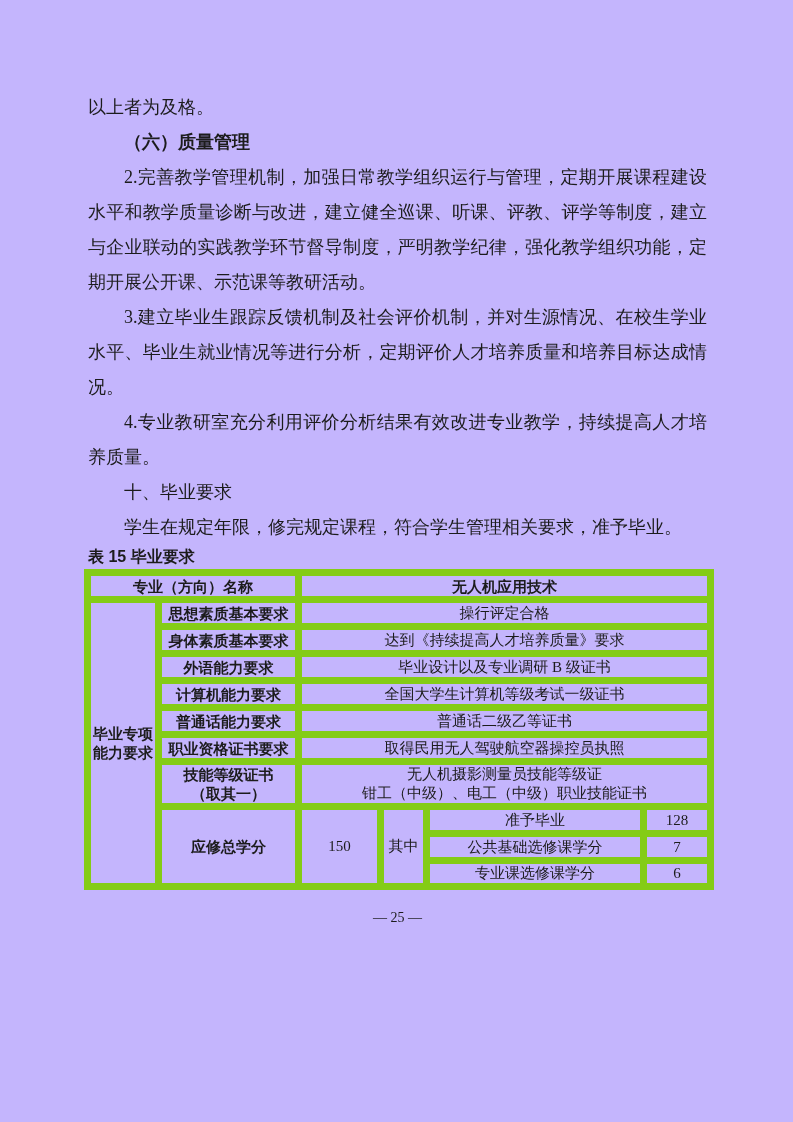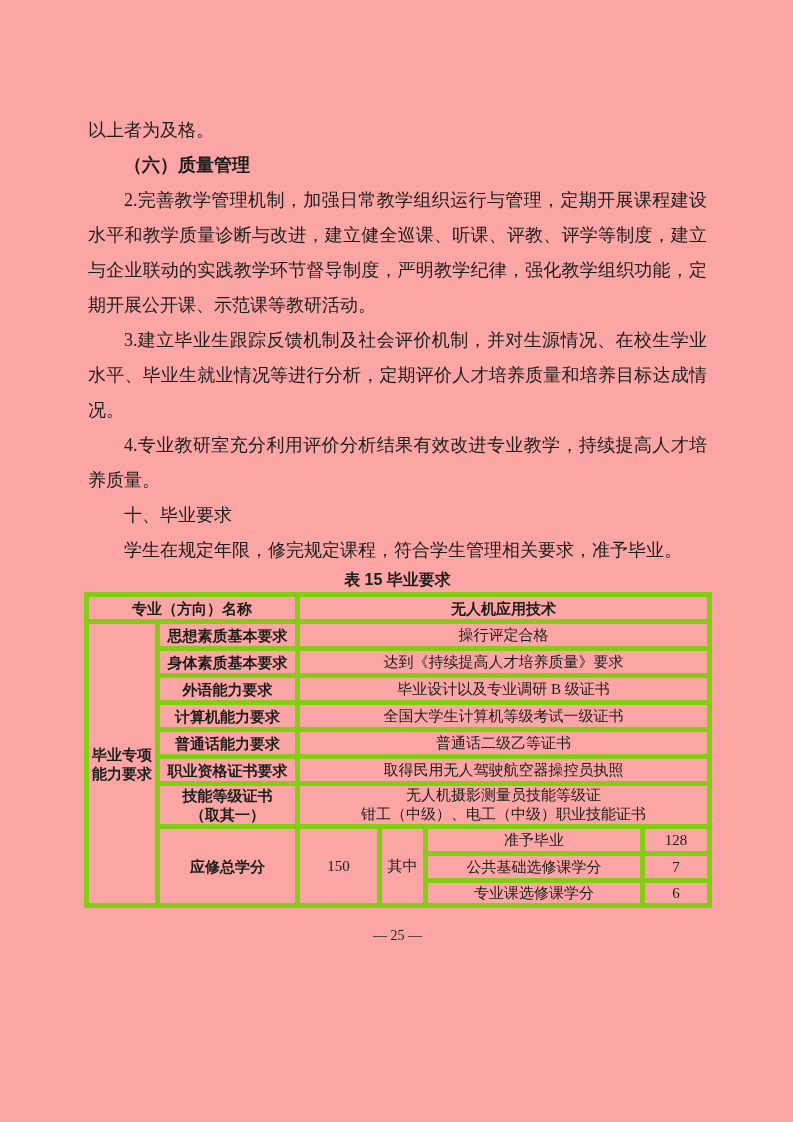--- a/index.html
+++ b/index.html
@@ -1,23 +1,23 @@
 <!DOCTYPE html>
 <html><head>
 <meta charset="utf-8">
 <style>
   html,body { margin:0; padding:0; background:#ffffff; }
   .page {
     position:relative;
     width:793px; height:1122px;
-    background:#fca5a5;
+    background:#c4b5fd;
     color:#1c1c1c;
     font-family:"Liberation Serif","DejaVu Serif",serif;
     box-sizing:border-box;
-    padding:113px 86px 0 88px;
+    padding:90px 86px 0 88px;
     overflow:hidden;
   }
   .bodytext p {
     margin:0;
     font-size:18px;
     line-height:35px;
     text-align:justify;
     text-justify:inter-character;
     text-indent:2em;
   }
@@ -31,34 +31,34 @@
     text-indent:2em;
   }
   .h-main {
     margin:0;
     font-family:"Liberation Sans","DejaVu Sans",sans-serif;
     font-weight:400;
     font-size:19px;
     line-height:35px;
   }
   .tbl-caption {
-    text-align:center;
+    text-align:left;
     font-family:"Liberation Sans","DejaVu Sans",sans-serif;
     font-weight:700;
     font-size:16px;
     line-height:24px;
   }
   table.grad {
     border-collapse:collapse;
     table-layout:fixed;
     width:623px;
     margin-left:-4px;
   }
   table.grad td {
-    border:5px solid #84cc16;
+    border:7px solid #84cc16;
     text-align:center;
     vertical-align:middle;
     padding:0 2px;
     font-size:15px;
     line-height:19px;
     overflow:hidden;
   }
   td.lbl, td.grp {
     font-family:"Liberation Sans","DejaVu Sans",sans-serif;
     font-weight:700;

